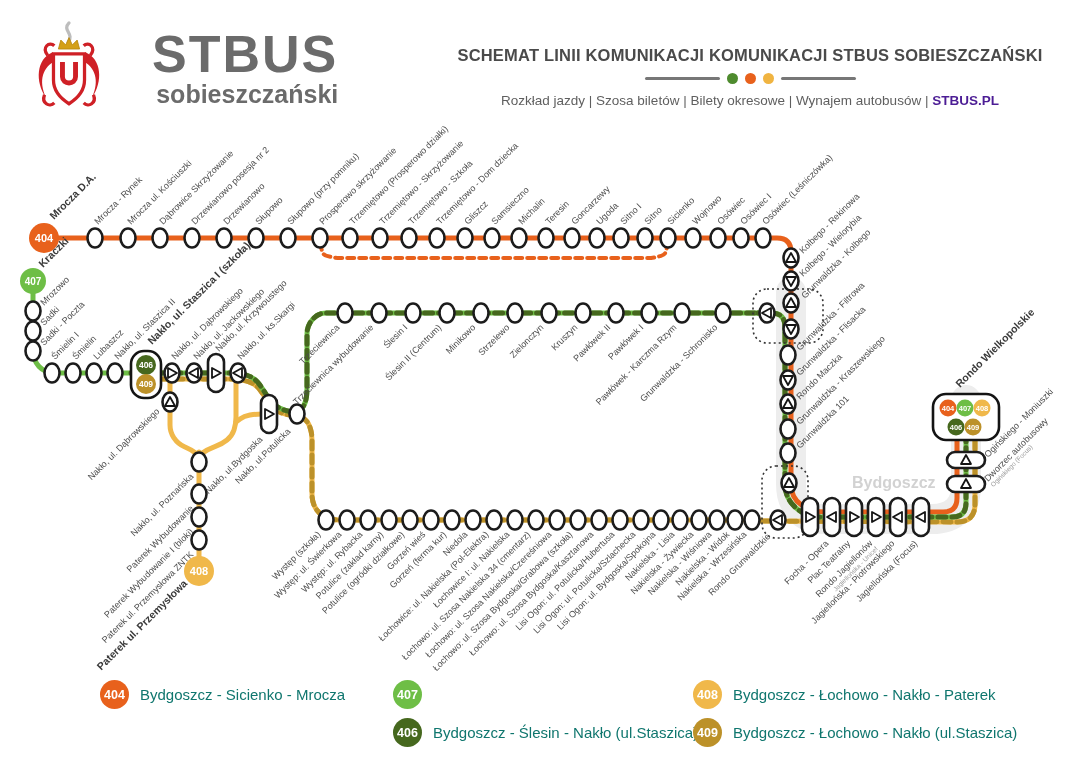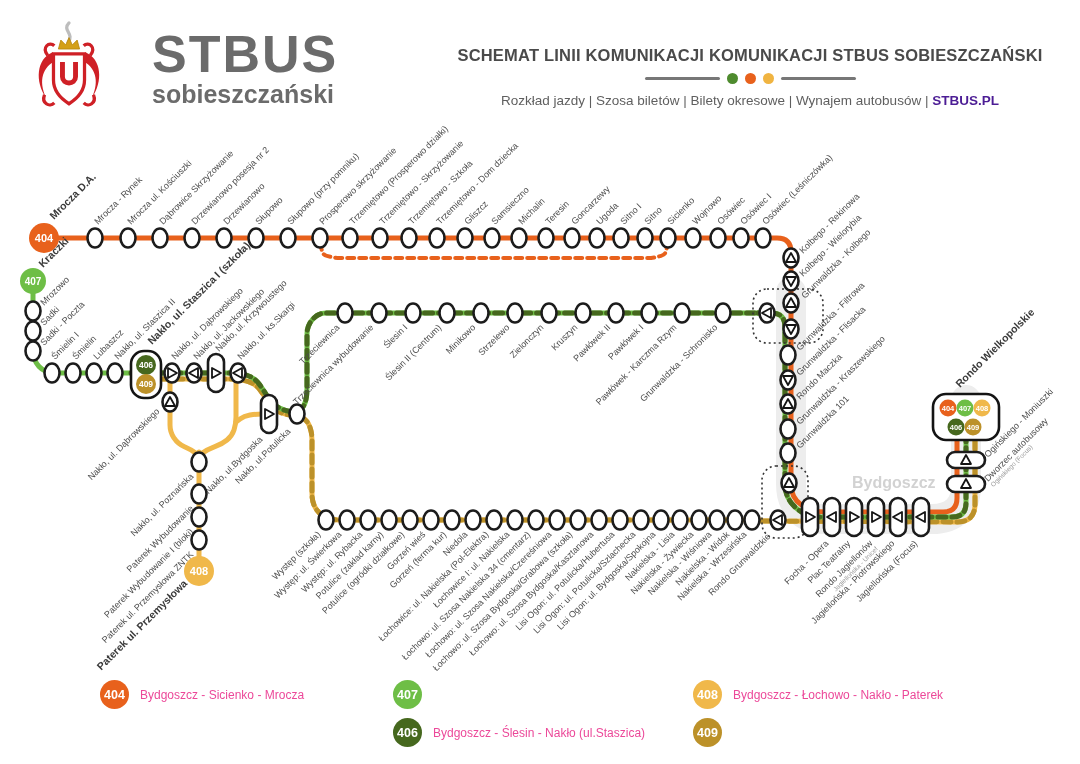--- a/index.html
+++ b/index.html
@@ -4,36 +4,36 @@
 <style>
   html,body{margin:0;padding:0;background:#fff;}
   .page{position:relative;width:1080px;height:764px;background:#fff;overflow:hidden;
         font-family:"Liberation Sans",sans-serif;}
   #map{position:absolute;left:0;top:0;}
   
   .header{position:absolute;left:0;top:0;width:1080px;height:130px;display:flex;}
   .brand{position:absolute;left:28px;top:18px;display:flex;align-items:center;gap:6px;}
   .brand-text{display:flex;flex-direction:column;line-height:1;margin-left:36px;}
   .brand-name{font-size:52px;font-weight:bold;color:#6b6b6b;letter-spacing:2px;}
-  .brand-sub{font-size:25px;font-weight:bold;color:#6b6b6b;margin-top:2px;}
+  .brand-sub{font-size:25px;font-weight:bold;color:#6b6b6b;margin-top:2px;text-align:right;}
   .titlebox{position:absolute;left:430px;top:46px;width:640px;text-align:center;}
   .map-title{font-size:16.5px;font-weight:bold;color:#4a4a4a;letter-spacing:.2px;}
   .divider{display:flex;align-items:center;justify-content:center;gap:7px;margin:8px 0 9px 0;}
   .divider .bar{width:75px;height:3px;background:#777;border-radius:2px;}
   .divider .dot{width:11px;height:11px;border-radius:50%;}
   .map-subtitle{font-size:13.5px;color:#5f5f5f;}
   .map-subtitle b{color:#4c1d95;}
   
   .legend{position:absolute;left:0;top:672px;width:1080px;}
   .lcol{position:absolute;display:flex;flex-direction:column;gap:9px;}
   .lcol1{left:100px;top:8px;} .lcol2{left:393px;top:8px;} .lcol3{left:693px;top:8px;}
   .litem{display:flex;align-items:center;gap:11px;}
   .lbadge{width:29px;height:29px;border-radius:50%;color:#fff;font-weight:bold;font-size:12.5px;
           display:flex;align-items:center;justify-content:center;flex:0 0 auto;}
-  .lroute{font-size:12px;color:#ec4899;}
+  .lroute{font-size:15px;color:#0f766e;}
 </style>
 </head>
 <body>
 
 <div class="page">
 
   <svg id="map" width="1080" height="764" viewBox="0 0 1080 764">
       <path d="M 791 292 L 791 484 Q 791 500 799.5 509.5 L 799.5 509.5 Q 808 519 824 519 L 932 519 Q 948 519 957 510.5 L 957 510.5 Q 966 502 966 486 L 966 400" fill="none" stroke="#ededed" stroke-width="30" stroke-linecap="round"></path>
       <path d="M 170 376 L 170 425 Q 170 432 173.8829013735766 437.8243520603649 L 174.1170986264234 438.1756479396351 Q 178 444 184.4340152101264 446.7574350900542 L 185.5659847898736 447.2425649099458 Q 192 450 195.5 453 L 195.5 453 Q 199 456 202.5 453 L 202.5 453 Q 206 450 212.5543042429833 447.5421359088813 L 215.4456957570167 446.4578640911187 Q 222 444 227 440 L 227 440 Q 232 436 234 430 L 234 430 Q 236 424 236 417 L 236 376" fill="none" stroke="#F0B84A" stroke-width="5" stroke-linecap="round"></path>
       <path d="M 199 452 L 199 560" fill="none" stroke="#F0B84A" stroke-width="5" stroke-linecap="round"></path>
@@ -343,16 +343,17 @@
         <span class="lroute">Bydgoszcz - Ślesin - Nakło (ul.Staszica)</span>
       </div>
     </div>
     <div class="lcol lcol3">
       <div class="litem">
         <span class="lbadge" style="background: rgb(240, 184, 74);">408</span>
         <span class="lroute">Bydgoszcz - Łochowo - Nakło - Paterek</span>
       </div>
       <div class="litem">
         <span class="lbadge" style="background: rgb(188, 145, 41);">409</span>
+        <span class="lroute">Bydgoszcz - Łochowo - Nakło (ul.Staszica)</span>
       </div>
     </div>
   </div>
 </div>
 
 </body></html>

